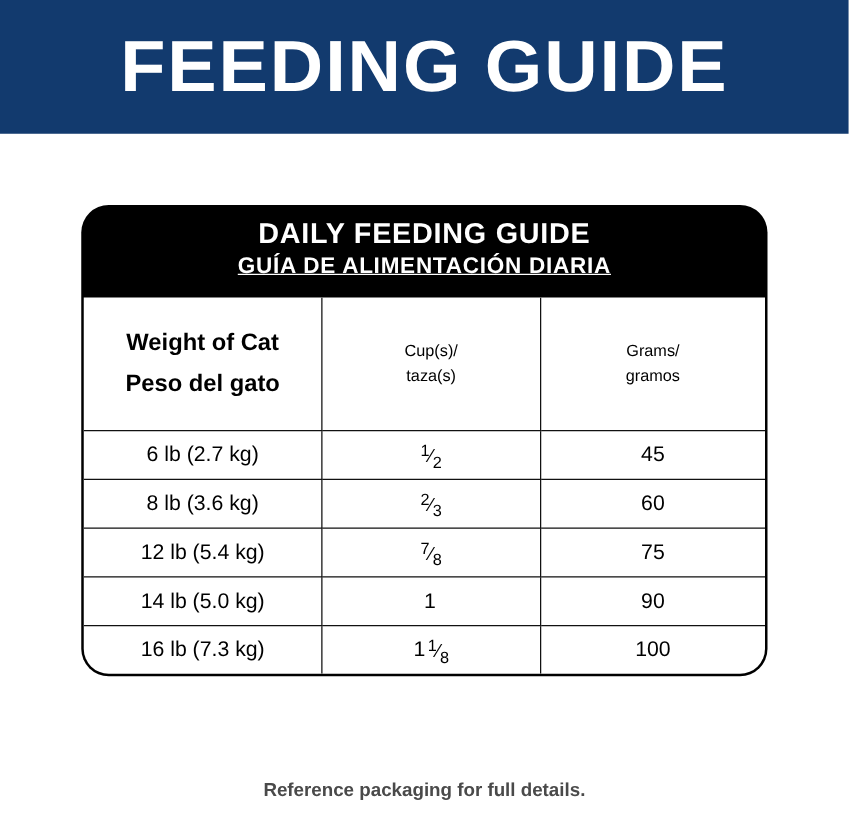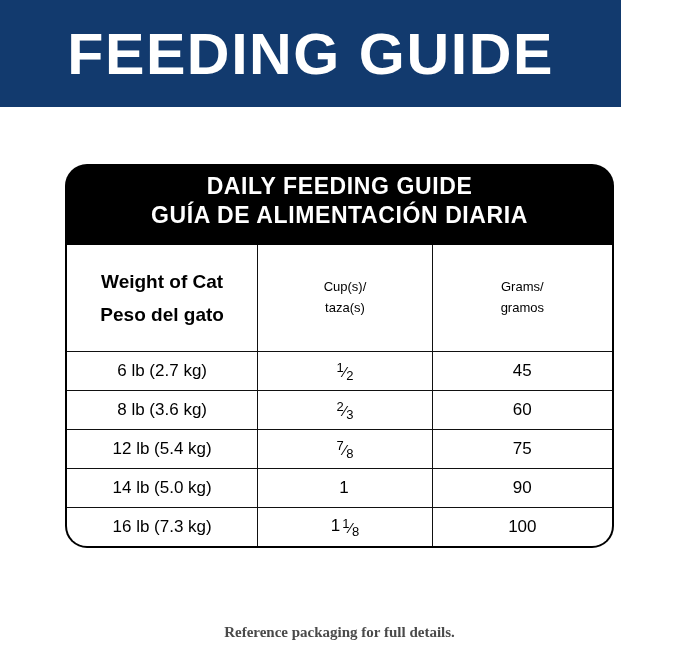--- a/index.html
+++ b/index.html
@@ -18,21 +18,21 @@
     width: 679px;
     height: 662px;
     background: #ffffff;
   }
 
   
   .banner {
     position: absolute;
     left: 0;
     top: 0;
-    width: 621px;
+    width: 679px;
     height: 107px;
     background: #123a6e;
     display: flex;
     align-items: center;
     justify-content: center;
   }
   .banner-title {
     color: #ffffff;
     font-family: "Liberation Sans", sans-serif;
     font-weight: bold;
@@ -60,21 +60,21 @@
     color: #ffffff;
   }
   .card-header .line1,
   .card-header .line2 {
     font-weight: bold;
     letter-spacing: 0.6px;
     line-height: 1.28;
     white-space: nowrap;
   }
   .card-header .line1 { font-size: 23px; }
-  .card-header .line2 { font-size: 23px; }
+  .card-header .line2 { font-size: 18px; text-decoration: underline; }
 
   .grid {
     background: #ffffff;
     margin: 0 2px 2px 2px;
     border-radius: 0 0 20px 20px;
     overflow: hidden;
   }
   table.feed {
     border-collapse: collapse;
     width: 100%;
@@ -150,21 +150,21 @@
   
   .footnote {
     position: absolute;
     left: 0;
     top: 624px;
     width: 679px;
     text-align: center;
     color: #4a4a4a;
     font-size: 15px;
     font-weight: bold;
-    font-family: Liberation Serif, serif;
+    font-family: Liberation Sans, sans-serif;
   }
 </style>
 </head>
 <body>
 
 <div class="page">
 
   <div class="banner">
     <div class="banner-title">FEEDING GUIDE</div>
   </div>

